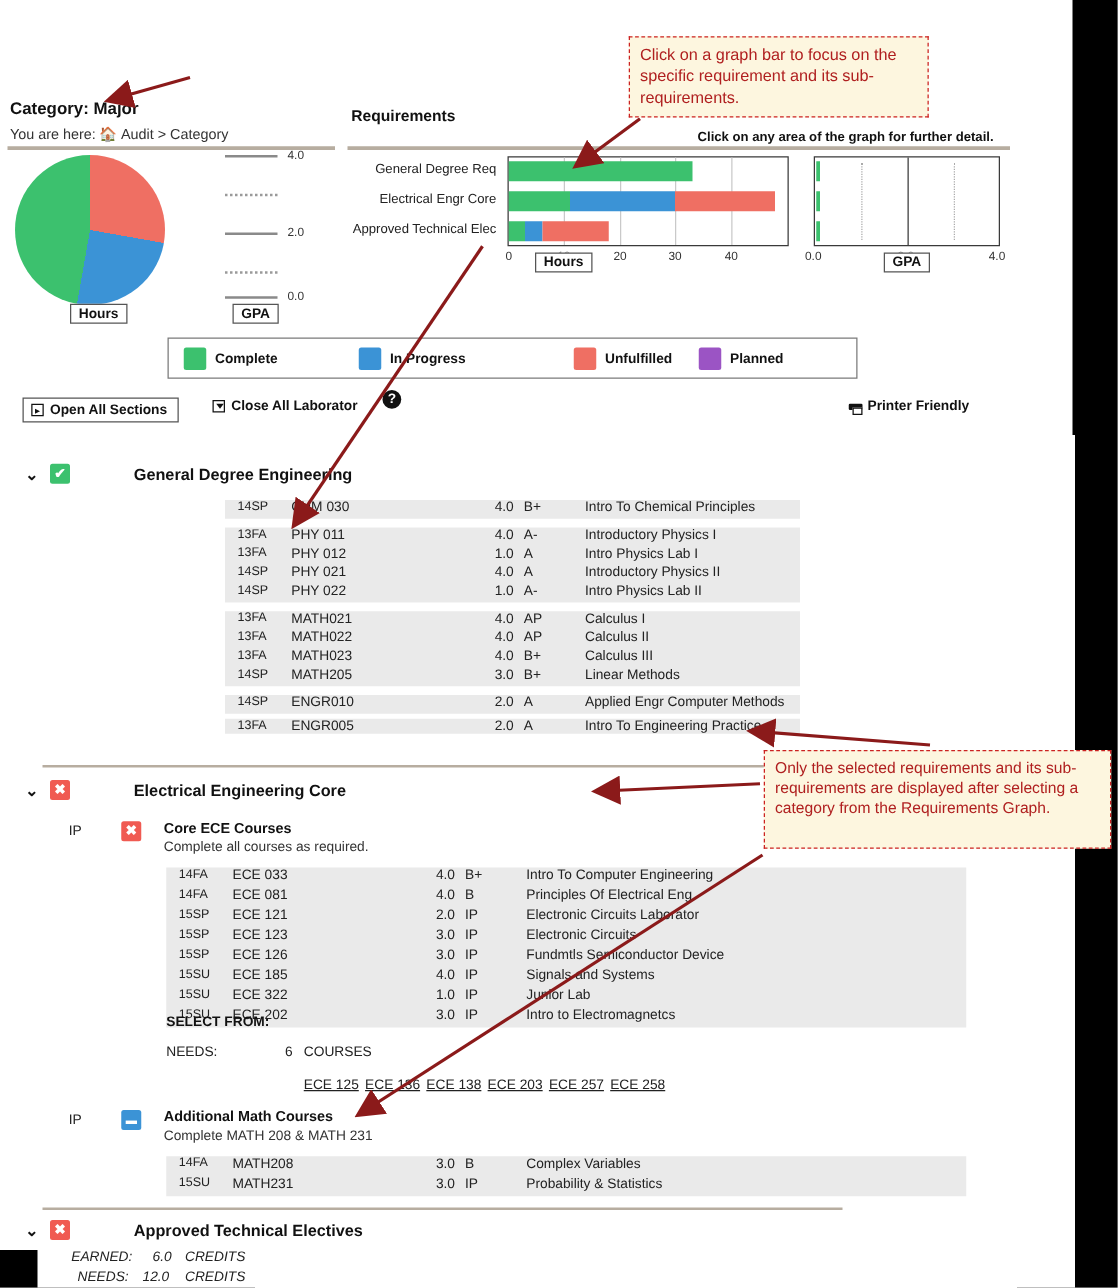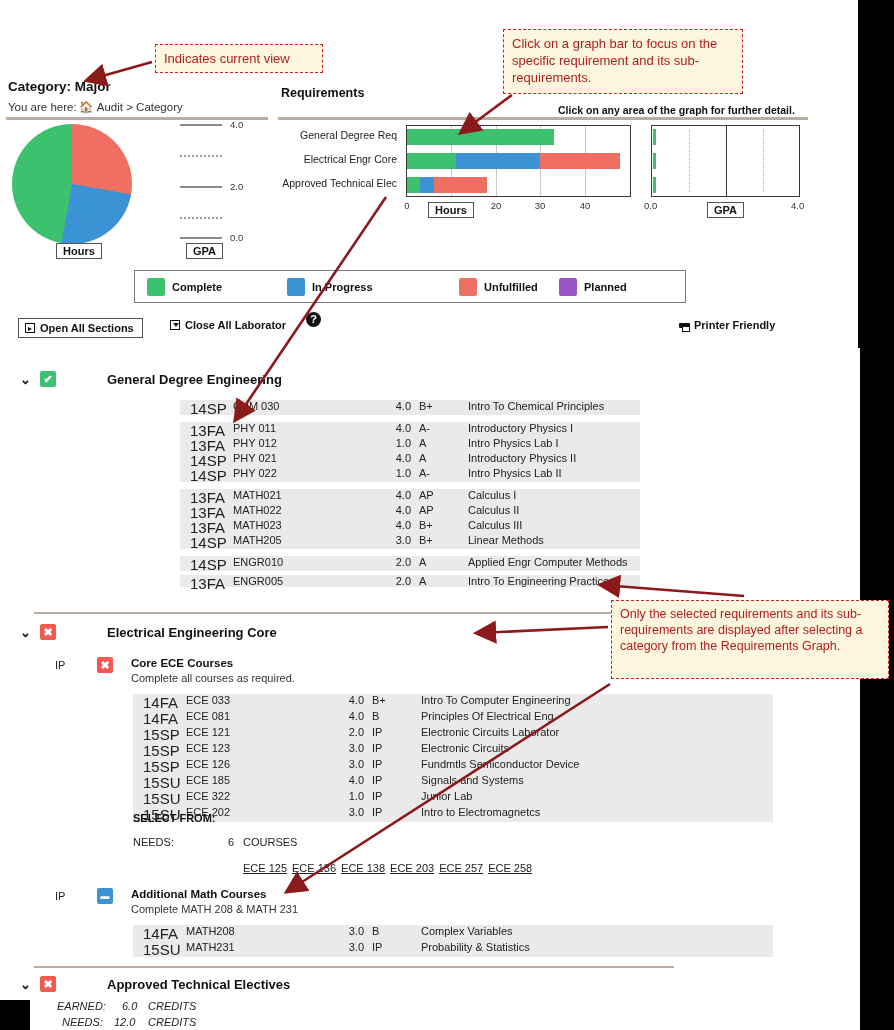--- a/index.html
+++ b/index.html
@@ -170,21 +170,21 @@
   
   .sub-ip { position:absolute; font-size:11px; color:#222; }
   .sub-box { position:absolute; }
   .sub-title { position:absolute; font-size:11.5px; font-weight:bold; color:#111;text-align:center; }
   .sub-desc { position:absolute; font-size:11px; color:#333; }
 
   
   .ctable { position:absolute; background:#eaeaea; }
   .crow { position:absolute; left:0; width:100%; height:15px; }
   .crow.alt { background:#ffffff; }
-  .c-term { position:absolute; left:10px; font-size:15px; color:#222; }
+  .c-term { position:absolute; left:10px; font-size:10px; color:#222; }
   .c-code { position:absolute; left:53px; font-size:11px; color:#222; }
   .c-cred { position:absolute; left:205px; width:26px; text-align:right; font-size:11px; color:#222; }
   .c-grade { position:absolute; left:239px; font-size:11px; color:#222; }
   .c-title { position:absolute; left:288px; font-size:11px; color:#222; white-space:nowrap; }
 
   .needs-lbl { position:absolute; font-size:11px; color:#222; }
   .needs-val { position:absolute; font-size:11px; color:#222; }
   .sel-lbl { position:absolute; font-size:11px; font-weight:bold; color:#111; }
   .sel-list { position:absolute; font-size:11px; color:#222; }
   .sel-list a { color:#222; text-decoration:underline; margin-right:5px; }
@@ -541,17 +541,16 @@
       </marker>
     </defs>
     <path d="M152,62 L88,80" stroke="#8b1a1a" stroke-width="2.6" fill="none" marker-end="url(#ah)"></path>
     <path d="M512,95 L462,132" stroke="#8b1a1a" stroke-width="2.6" fill="none" marker-end="url(#ah)"></path>
     <path d="M386,197 L236,419" stroke="#8b1a1a" stroke-width="2.6" fill="none" marker-end="url(#ah)"></path>
     <path d="M744,596 L602,585" stroke="#8b1a1a" stroke-width="2.6" fill="none" marker-end="url(#ah)"></path>
     <path d="M608,627 L478,633" stroke="#8b1a1a" stroke-width="2.6" fill="none" marker-end="url(#ah)"></path>
     <path d="M610,684 L288,891" stroke="#8b1a1a" stroke-width="2.6" fill="none" marker-end="url(#ah)"></path>
   </svg>
 
-  <div class="callout co1">Indicates current view</div>
   <div class="callout co2">Click on a graph bar to focus on the specific requirement and its sub-requirements.</div>
   <div class="callout co3">Only the selected requirements and its sub-requirements are displayed after selecting a category from the Requirements Graph.</div>
 
 </div>
 
 </body></html>

